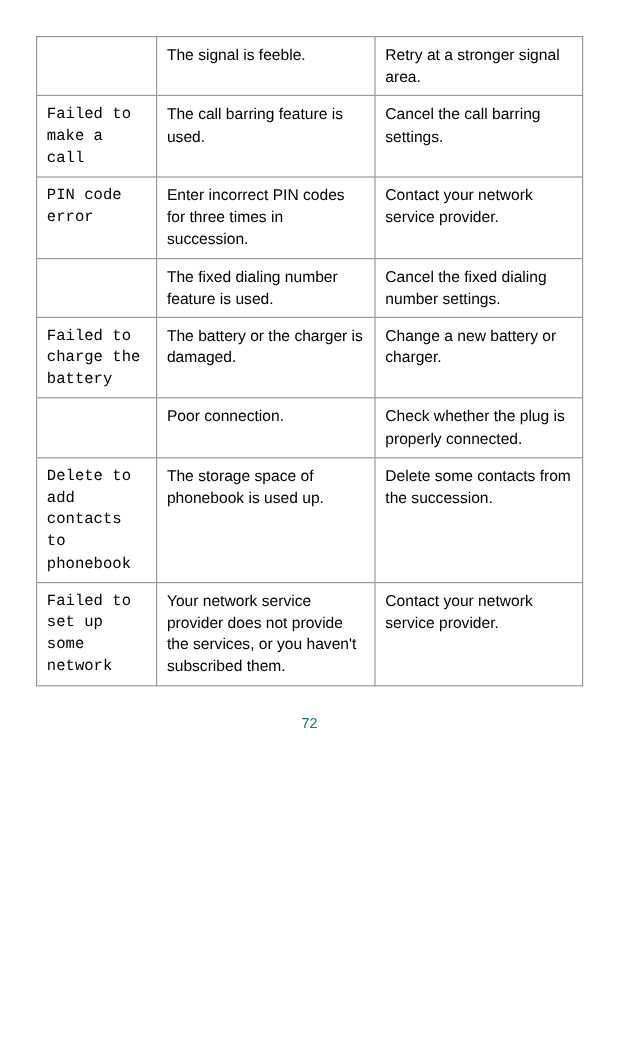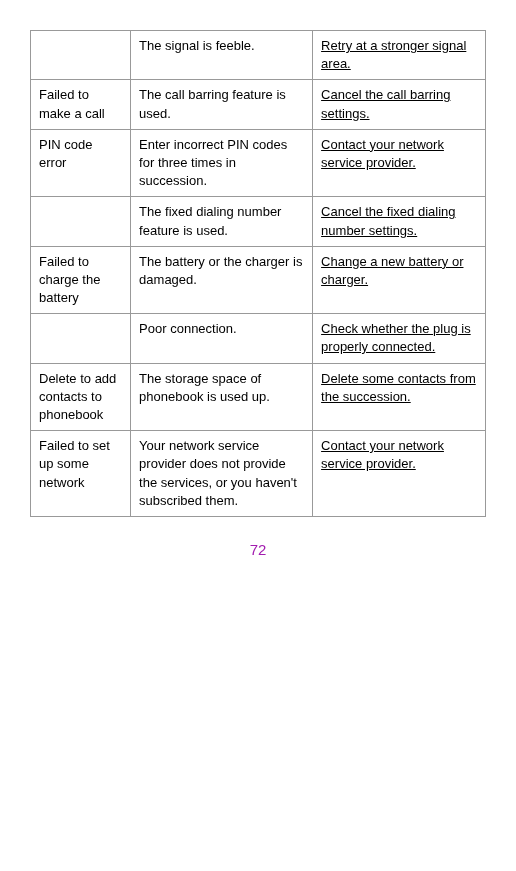--- a/index.html
+++ b/index.html
@@ -21,32 +21,32 @@
       margin-top: 10px;
     }
     td {
       border: 1px solid #999;
       padding: 6px 8px;
       vertical-align: top;
       line-height: 1.4;
     }
     td.col1 {
       width: 22%;
+      font-family: Liberation Mono, monospace;
     }
     td.col2 {
       width: 40%;
     }
     td.col3 {
       width: 38%;
-      text-decoration: underline;
     }
     .page-number {
       margin-top: 24px;
-      font-size: 15px;
-      color: #a21caf;
+      font-size: 12px;
+      color: #0f766e;
     }
     .large-text {
       font-size: 15px;
       line-height: 1.6;
     }
   </style>
 </head>
 <body>
 
 <table>

